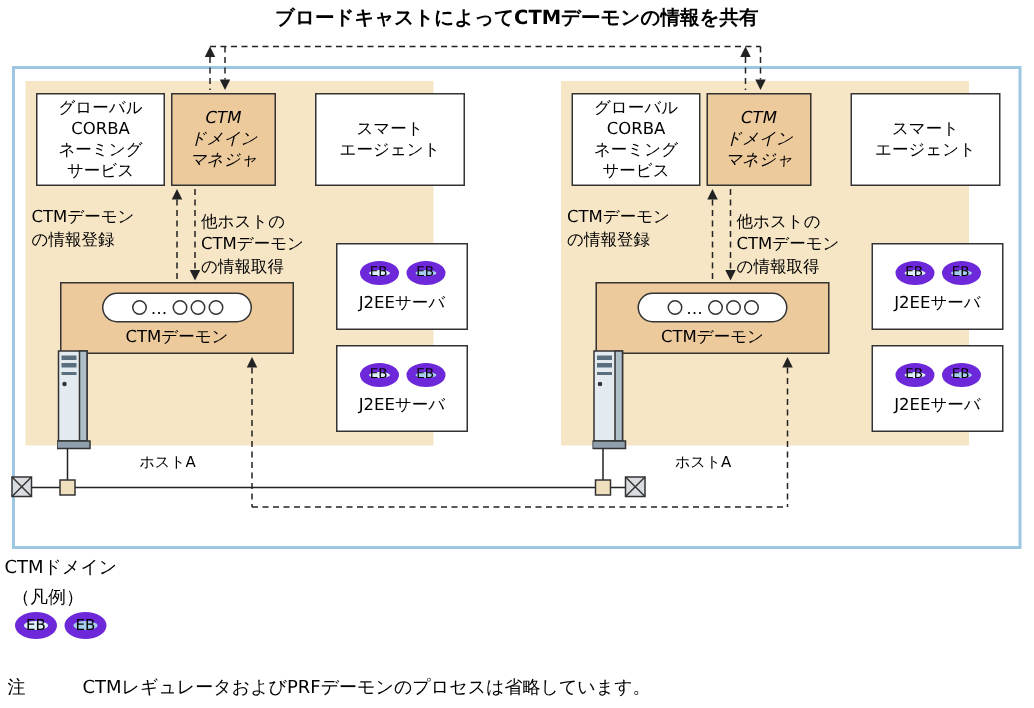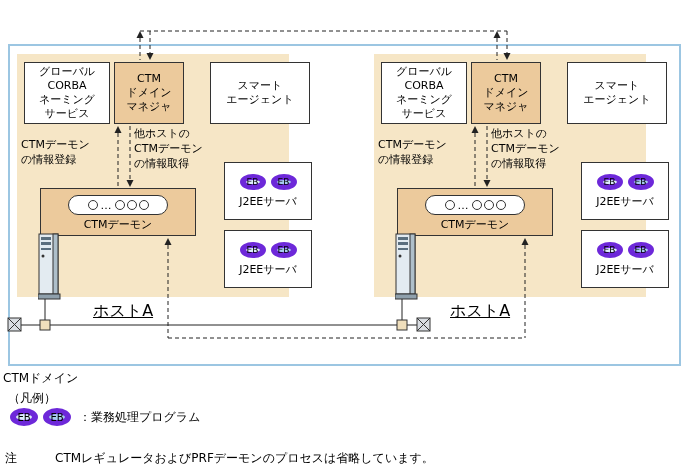--- a/index.html
+++ b/index.html
@@ -11,26 +11,26 @@
   .outer-box { position: absolute; left: 8px; top: 44px; width: 673px; height: 322px;
                border: 2px solid #9cc6e2; background: #fff; }
 
   .host { position: absolute; top: 54px; width: 272px; height: 243px; background: #f6e6c6; }
   .host-a { left: 17px; } .host-b { left: 374px; }
 
   .box { position: absolute; background: #fff; border: 1px solid #333; display: flex;
          align-items: center; justify-content: center; text-align: center;
          font-size: 11px; line-height: 14px; white-space: pre-line; }
   .naming  { left: 7px;   top: 8px; width: 86px;  height: 62px; }
-  .manager { left: 97px;  top: 8px; width: 70px;  height: 62px; background: #ecca9c; }
+  .manager { left: 97px;  top: 8px; width: 70px;  height: 62px; background: #ecca9c; font-style: italic; }
   .agent   { left: 193px; top: 8px; width: 100px; height: 62px; }
 
   .lbl { position: absolute; font-size: 11px; line-height: 15px; white-space: pre-line; }
   .register { left: 4px;   top: 83px; }
-  .fetch    { left: 117px; top: 72px; }
+  .fetch    { left: 117px; top: 86px; }
 
   .daemon { position: absolute; left: 23px; top: 134px; width: 156px; height: 48px;
             background: #ecca9c; border: 1px solid #333; }
   .pill { position: absolute; left: 27px; top: 6px; width: 100px; height: 20px; background: #fff;
           border: 1px solid #333; border-radius: 11px; display: flex; align-items: center;
           justify-content: center; gap: 2px; }
   .c { width: 10px; height: 10px; border: 1px solid #333; border-radius: 50%; background: #fff; flex: 0 0 auto; }
   .dots { font-size: 11px; line-height: 9px; margin: 0 1px; }
   .daemon-label { position: absolute; left: 0; right: 0; bottom: 3px; text-align: center; font-size: 11px; }
 
@@ -41,21 +41,21 @@
   .eb-row { display: flex; gap: 5px; align-items: center; }
   .eb { width: 26px; height: 16px; border: 6px solid #6d28d9; border-radius: 50%;
         display: flex; align-items: center; justify-content: center; font-size: 9px; }
   .eb-light { background: #ddeefb; }
   .eb-dark  { background: #a6cdee; }
   .eb-lg { width: 28px; height: 18px; font-size: 10px; }
   .j2ee-label { font-size: 11px; }
 
   .tower { position: absolute; left: 21px; top: 178px; }
 
-  .host-name { position: absolute; font-size: 16px; text-decoration: underline; }
+  .host-name { position: absolute; font-size: 10px; }
   .host-name-a { left: 93px;  top: 301px; }
   .host-name-b { left: 450px; top: 301px; }
 
   .caption-bottom { position: absolute; left: 0; top: 343px; width: 689px; text-align: center;
                     font-size: 13px; font-weight: bold; }
 
   .domain-label   { position: absolute; left: 3px;  top: 370px; font-size: 12px; }
   .legend-heading { position: absolute; left: 8px;  top: 390px; font-size: 12px; }
   .legend-row     { position: absolute; left: 10px; top: 408px; display: flex; align-items: center;
                     gap: 5px; font-size: 12px; }
@@ -63,20 +63,21 @@
   .note-row { position: absolute; left: 5px; top: 450px; display: flex; font-size: 12px; }
   .note-label { width: 50px; flex: 0 0 auto; }
 
   .overlay { position: absolute; left: 0; top: 0; pointer-events: none; }
 </style>
 </head>
 <body>
 
 <div class="canvas">
 
+  <div class="title-top">ブロードキャストによってCTMデーモンの情報を共有</div>
 
   <div class="outer-box"></div>
 
   <div class="host host-a">
     <div class="box naming">グローバル
 CORBA
 ネーミング
 サービス</div>
     <div class="box manager">CTM
 ドメイン
@@ -221,20 +222,19 @@
       <path d="M417,318 L430,331 M430,318 L417,331" fill="none"></path>
     </g>
   </svg>
 
 
   <div class="domain-label">CTMドメイン</div>
   <div class="legend-heading">（凡例）</div>
   <div class="legend-row">
     <span class="eb eb-light eb-lg">EB</span>
     <span class="eb eb-dark eb-lg">EB</span>
-    <span class="legend-desc">：業務処理プログラム</span>
   </div>
   <div class="note-row">
     <span class="note-label">注</span>
     <span>CTMレギュレータおよびPRFデーモンのプロセスは省略しています。</span>
   </div>
 
 </div>
 
 </body></html>

